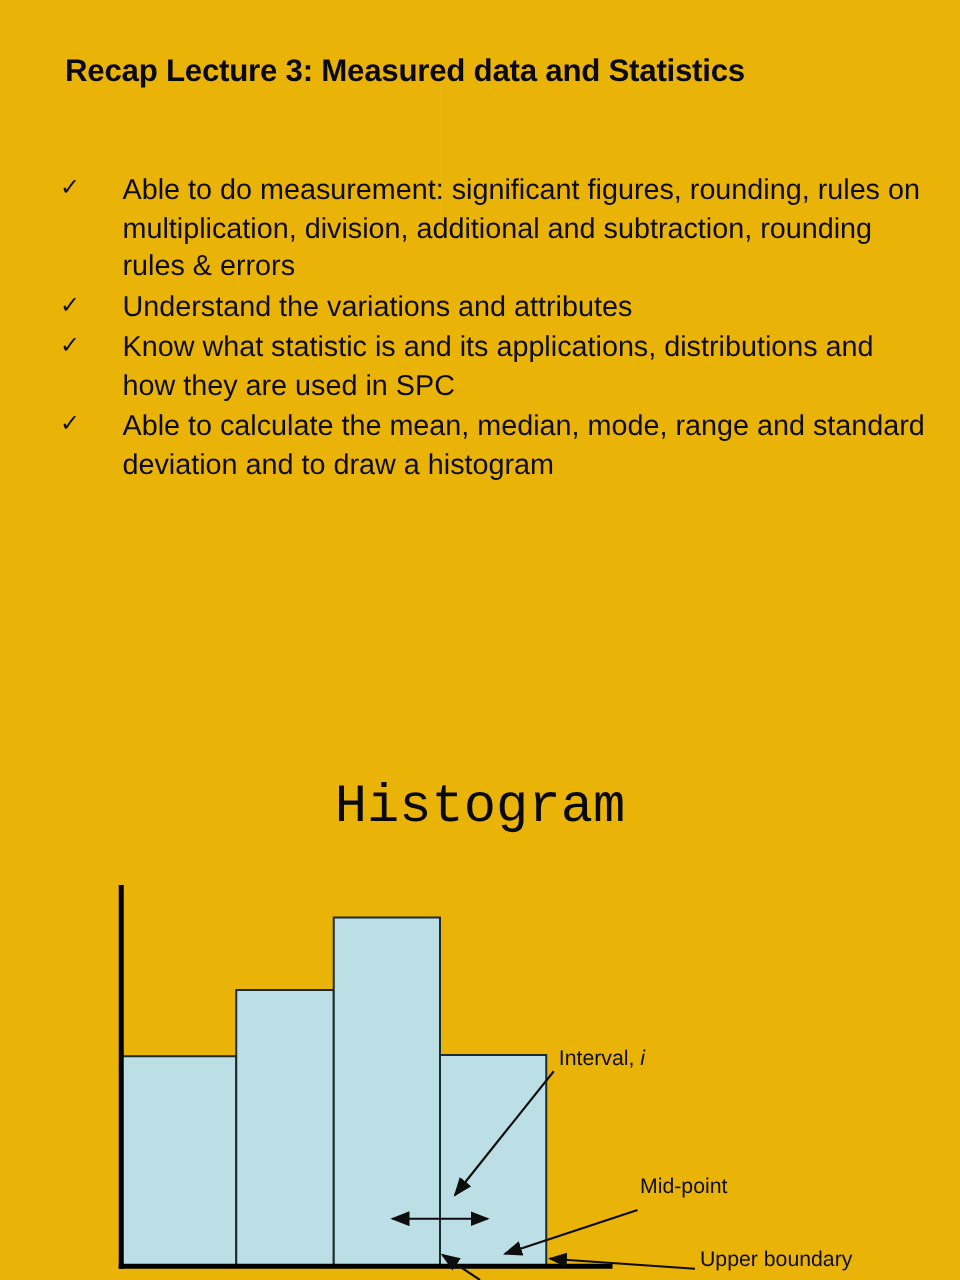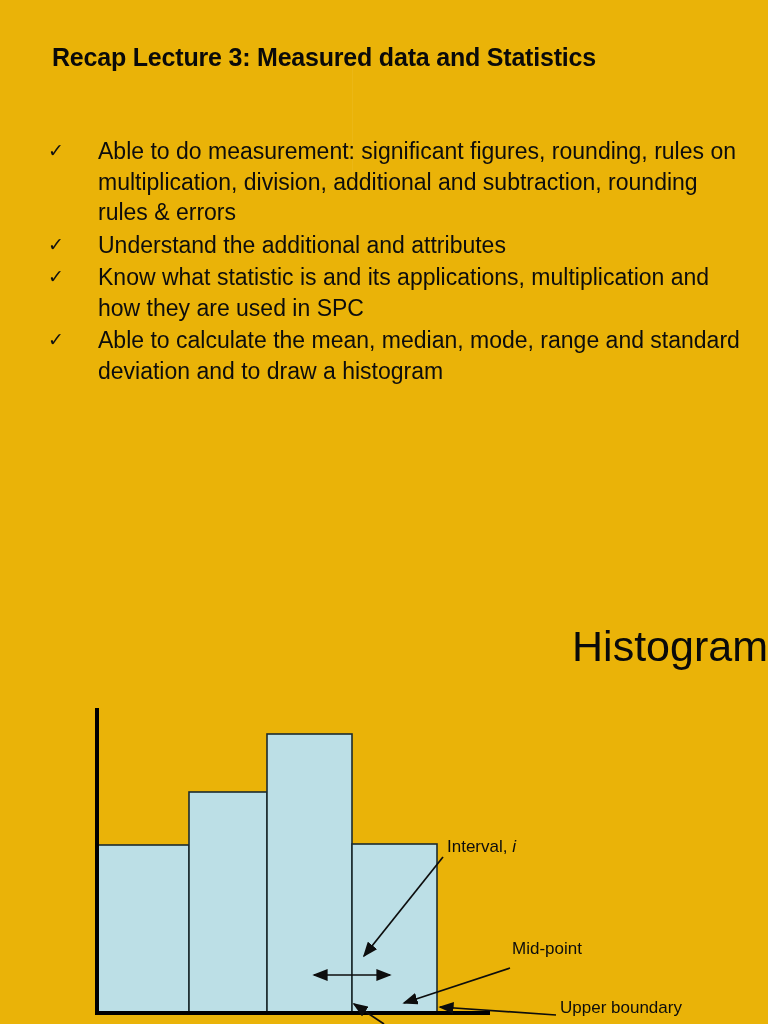--- a/index.html
+++ b/index.html
@@ -57,24 +57,25 @@
     line-height: 30.5px;
     color: #0d0d0d;
   }
 
   
   #histogram-heading {
     position: absolute;
     left: 0;
     top: 620px;
     width: 768px;
-    text-align: right;
+    text-align: center;
     font-size: 43px;
     line-height: 52px;
     color: #0a0a0a;
+    font-family: Liberation Mono, monospace;
   }
 
   
   #chart-area {
     position: absolute;
     left: 0;
     top: 690px;
     width: 608px;
     height: 334px;
   }
@@ -130,26 +131,26 @@
 
   <div id="bullet-list">
 
     <div class="bullet-row">
       <span class="bullet-check">✓</span>
       <span class="bullet-text">Able to do measurement: significant figures, rounding, rules on multiplication, division, additional and subtraction, rounding rules &amp; errors</span>
     </div>
 
     <div class="bullet-row">
       <span class="bullet-check">✓</span>
-      <span class="bullet-text">Understand the additional and attributes</span>
+      <span class="bullet-text">Understand the variations and attributes</span>
     </div>
 
     <div class="bullet-row">
       <span class="bullet-check">✓</span>
-      <span class="bullet-text">Know what statistic is and its applications, multiplication and how they are used in SPC</span>
+      <span class="bullet-text">Know what statistic is and its applications, distributions and how they are used in SPC</span>
     </div>
 
     <div class="bullet-row">
       <span class="bullet-check">✓</span>
       <span class="bullet-text">Able to calculate the mean, median, mode, range and standard deviation and to draw a histogram</span>
     </div>
 
   </div>
 
   <div id="histogram-heading">Histogram</div>

